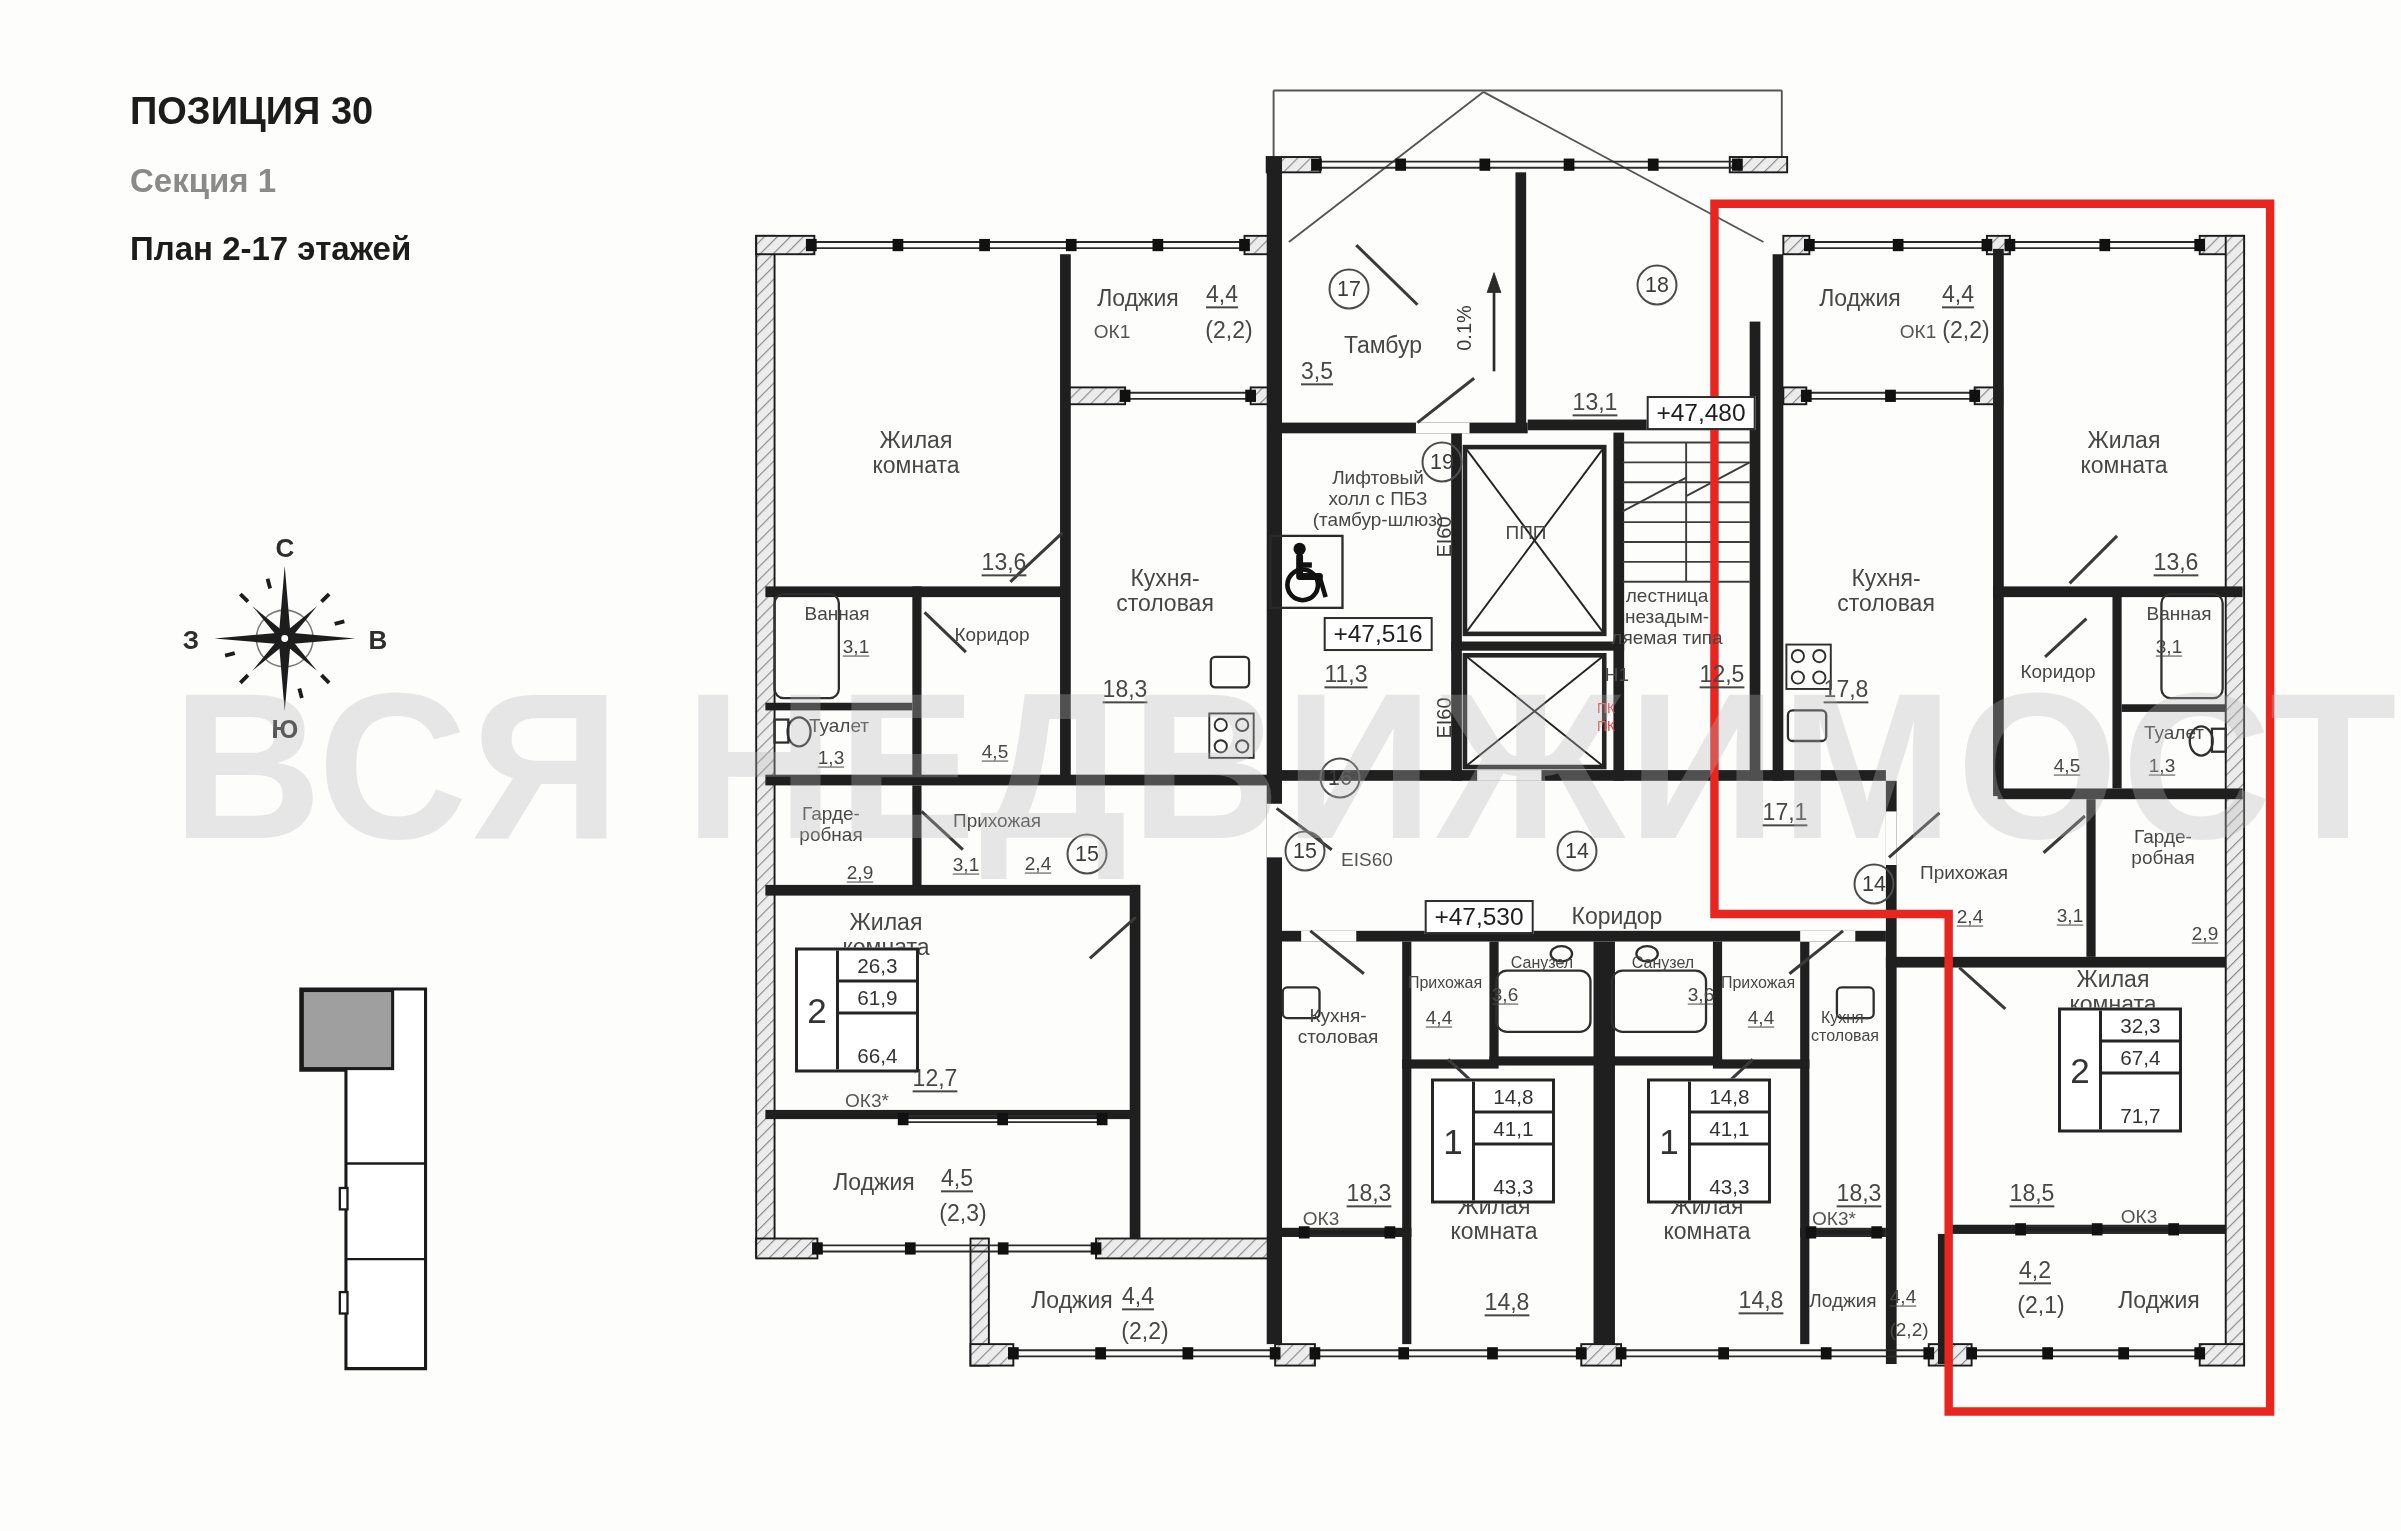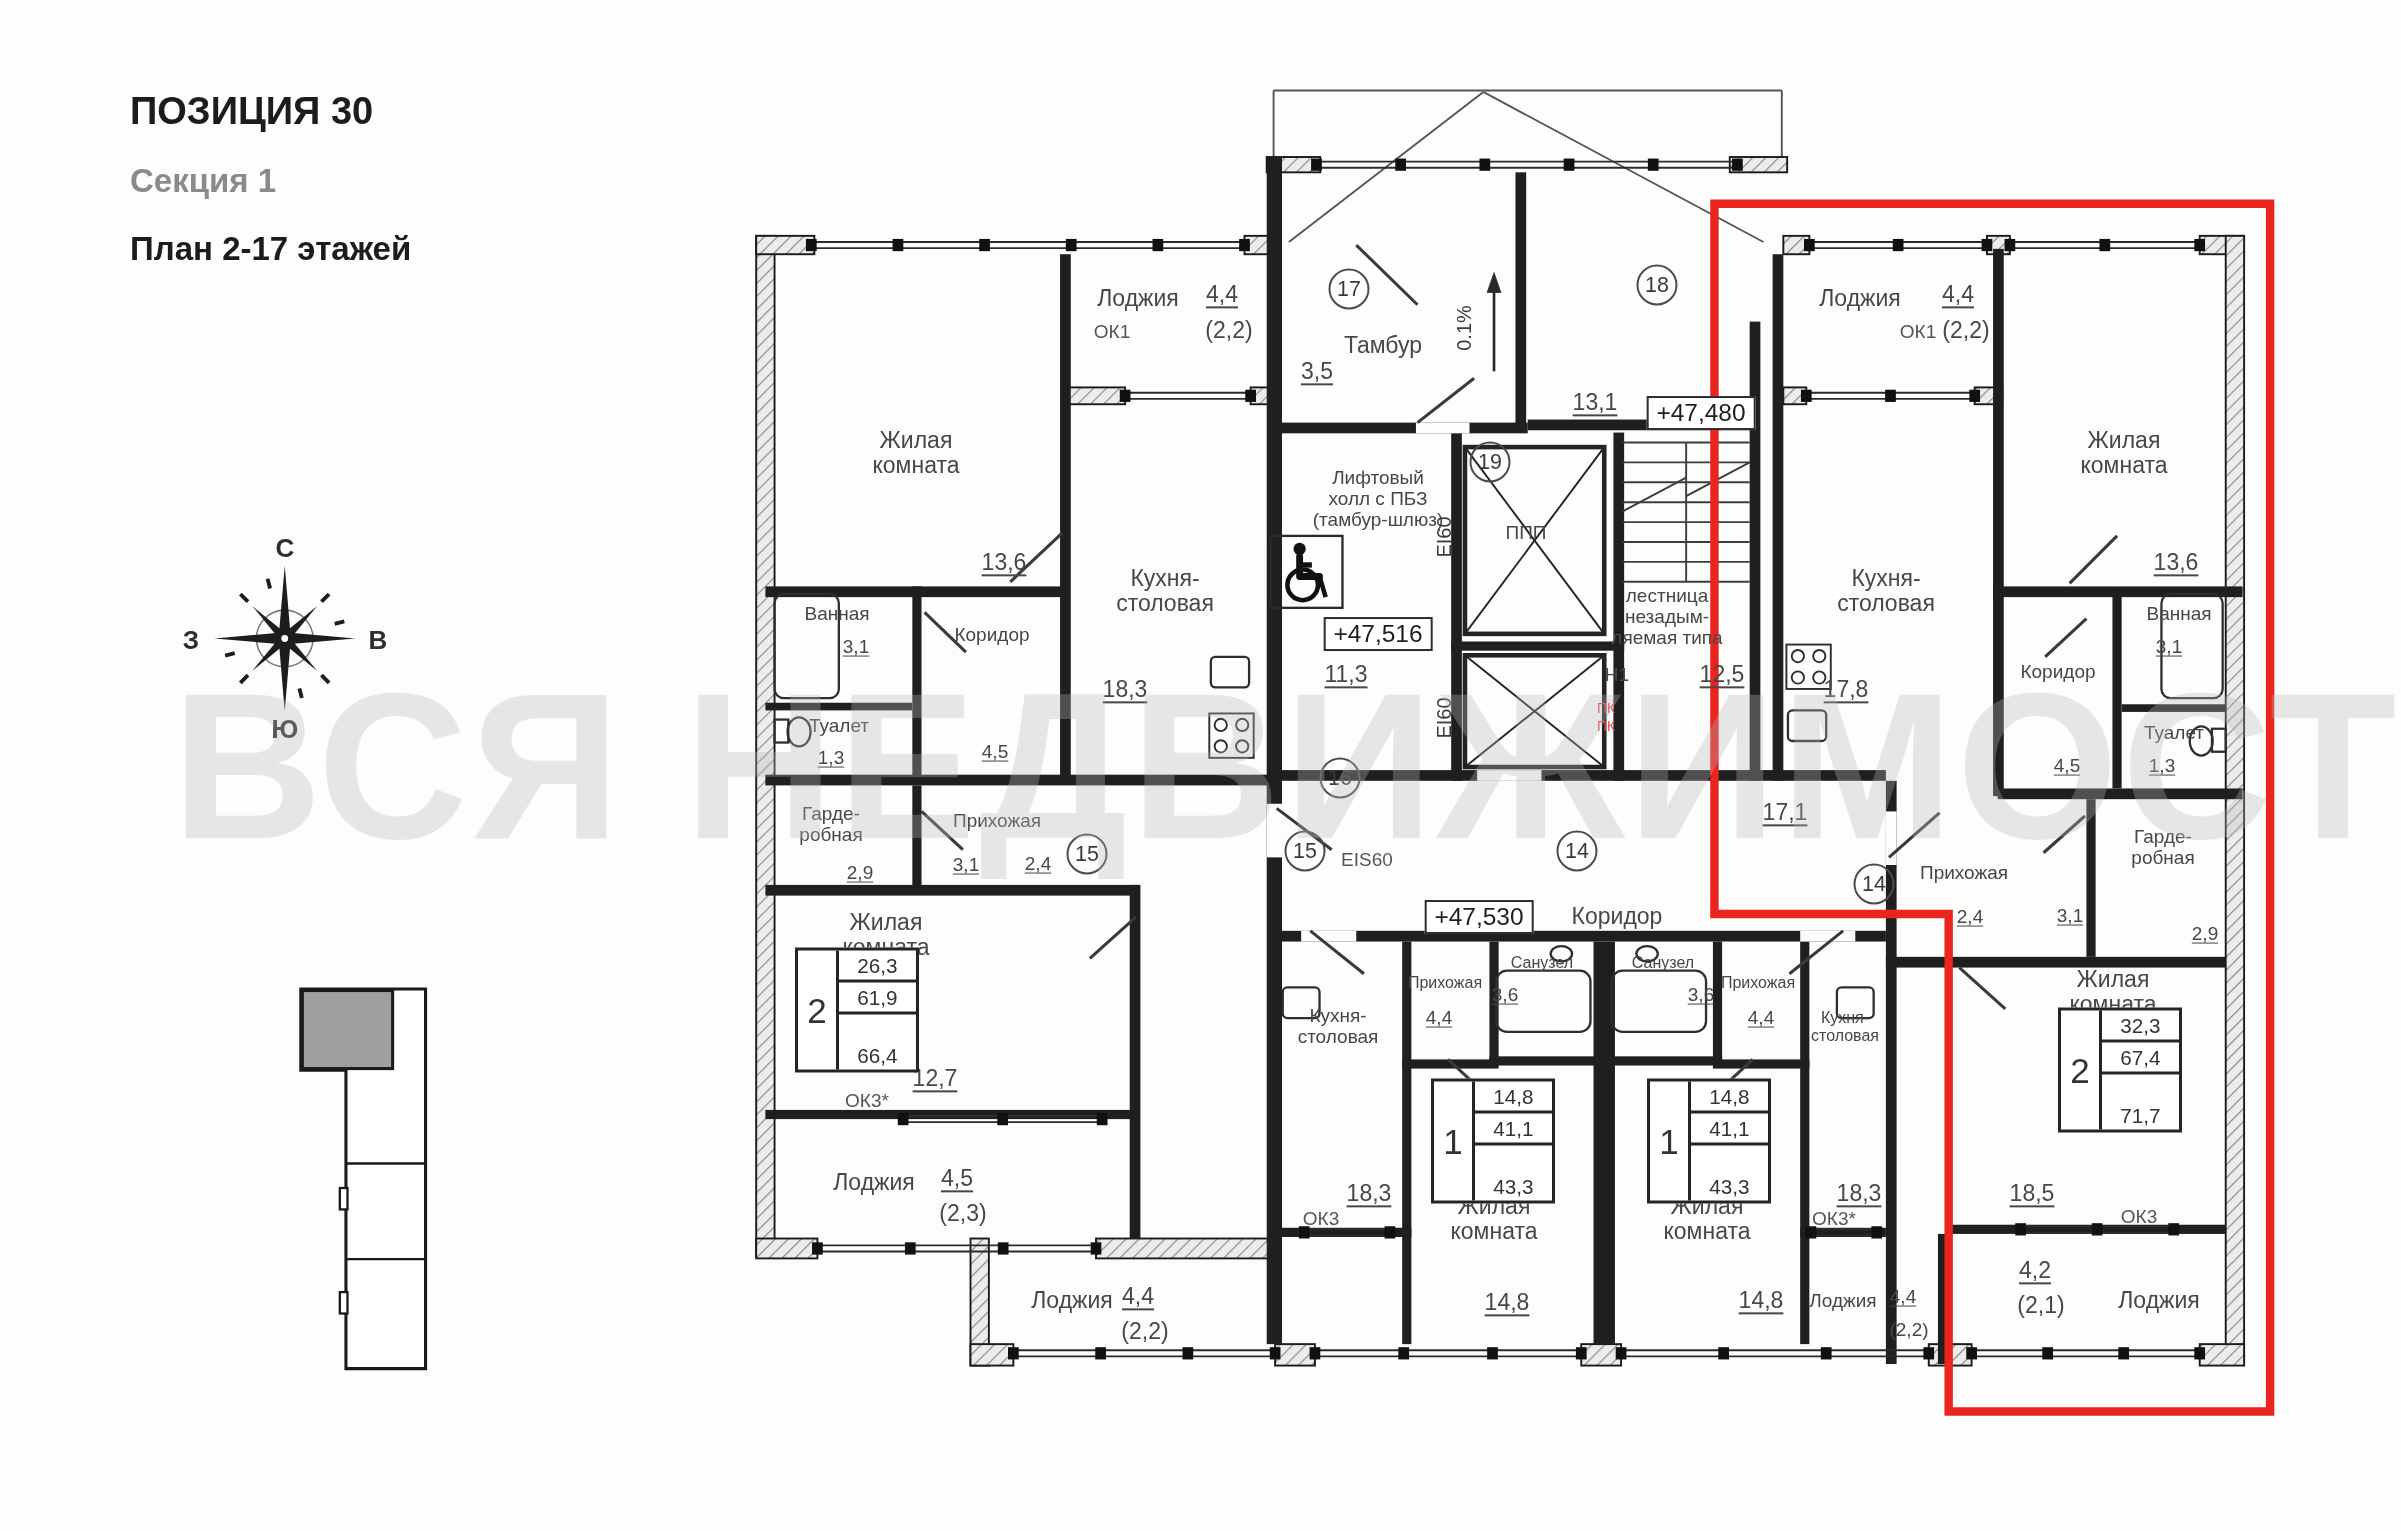--- a/index.html
+++ b/index.html
@@ -479,21 +479,21 @@
 столовая</div>
       <div class="lbl a" style="left: 1859px; top: 1194px;">18,3</div>
       <div class="lbl w" style="left: 1834px; top: 1219px;">ОК3*</div>
       <div class="lbl r" style="left: 1707px; top: 1219px;">Жилая
 комната</div>
       <div class="lbl a" style="left: 1761px; top: 1301px;">14,8</div>
       <div class="lbl r2" style="left: 1843px; top: 1301px;">Лоджия</div>
       <div class="lbl a2" style="left: 1903px; top: 1297px;">4,4</div>
       <div class="lbl p2" style="left: 1909px; top: 1330px;">(2,2)</div>
       <div class="circle" style="left: 1349px; top: 289px;">17</div>
-      <div class="circle" style="left: 1442px; top: 462px; margin-left: 48px;">19</div>
+      <div class="circle" style="left: 1442px; top: 462px;">19</div>
       <div class="circle" style="left: 1657px; top: 285px;">18</div>
       <div class="circle" style="left: 1340px; top: 778px;">16</div>
       <div class="circle" style="left: 1087px; top: 854px;">15</div>
       <div class="circle" style="left: 1305px; top: 851px;">15</div>
       <div class="circle" style="left: 1577px; top: 851px;">14</div>
       <div class="circle" style="left: 1874px; top: 884px;">14</div>
       <div class="stats" style="left: 857px; top: 1010px;">
         <div class="rm">2</div>
         <div class="v">26,3</div>
         <div class="v">61,9</div>

